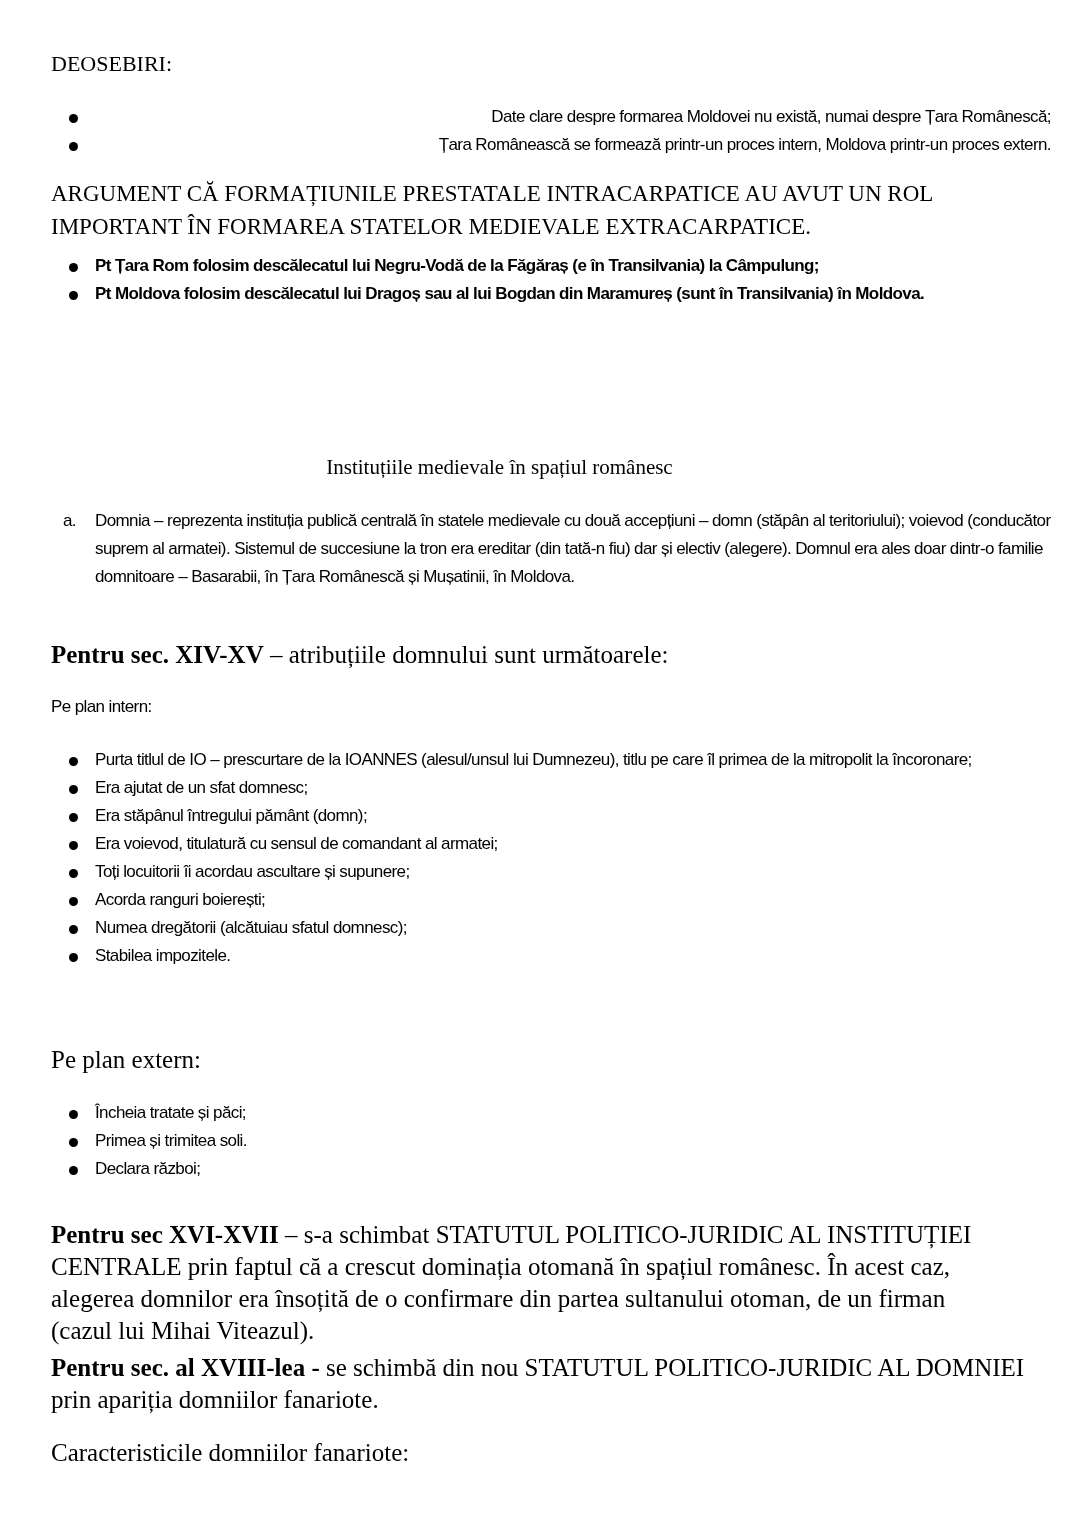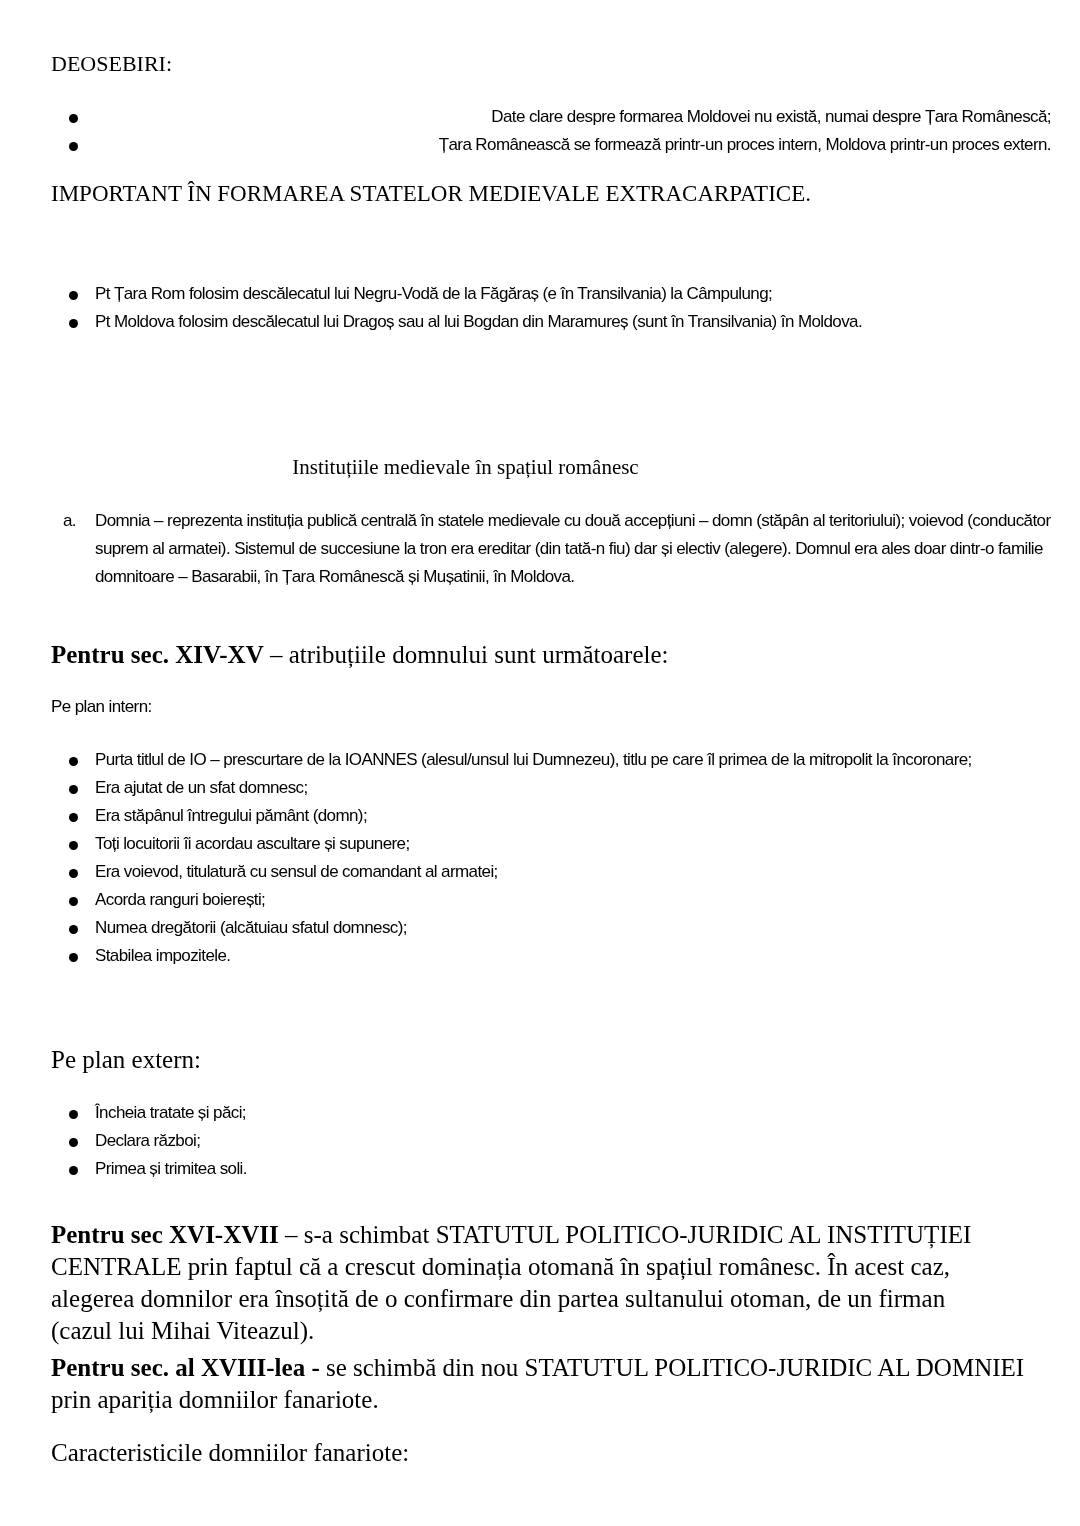--- a/index.html
+++ b/index.html
@@ -25,58 +25,59 @@
 <body>
 
 <div class="abs serif h-serif" style="left:51px; top:48px;">DEOSEBIRI:</div>
 
 <ul class="abs bullets sans body-sans" style="left:51px; top:103px; width:1000px;text-align:right;">
   <li><span class="dot"></span><span>Date clare despre formarea Moldovei nu există, numai despre Țara Românescă;</span></li>
   <li><span class="dot"></span><span>Țara Românească se formează printr-un proces intern, Moldova printr-un proces extern.</span></li>
 </ul>
 
 <div class="abs serif h-serif-lg" style="left:51px; top:177px; width:1010px;">
+  <div>ARGUMENT CĂ FORMAȚIUNILE PRESTATALE INTRACARPATICE AU AVUT UN ROL</div>
   <div>IMPORTANT ÎN FORMAREA STATELOR MEDIEVALE EXTRACARPATICE.</div>
 </div>
 
-<ul class="abs bullets sans body-sans" style="left:51px; top:280px; width:1010px;">
+<ul class="abs bullets sans body-sans" style="left:51px; top:252px; width:1010px;font-weight:bold;">
   <li><span class="dot"></span><span>Pt Țara Rom folosim descălecatul lui Negru-Vodă de la Făgăraș (e în Transilvania) la Câmpulung;</span></li>
   <li><span class="dot"></span><span>Pt Moldova folosim descălecatul lui Dragoș sau al lui Bogdan din Maramureș (sunt în Transilvania) în Moldova.</span></li>
 </ul>
 
-<div class="abs serif" style="left:0; width:931px; top:452px; text-align:center; font-size:21px; line-height:30px;">Instituțiile medievale în spațiul românesc</div>
+<div class="abs serif" style="left:0; width:931px; top:452px; text-align:center; font-size:21px; line-height:30px;padding-left:34px;">Instituțiile medievale în spațiul românesc</div>
 
 <div class="abs sans body-sans olist" style="left:51px; top:507px; width:980px;">
   <span class="marker">a.</span>
   <span>Domnia – reprezenta instituția publică centrală în statele medievale cu două accepțiuni – domn (stăpân al teritoriului); voievod (conducător suprem al armatei). Sistemul de succesiune la tron era ereditar (din tată-n fiu) dar și electiv (alegere). Domnul era ales doar dintr-o familie domnitoare – Basarabii, în Țara Românescă și Mușatinii, în Moldova.</span>
 </div>
 
 <div class="abs serif para-serif" style="left:51px; top:639px; width:1000px;">
   <b>Pentru sec. XIV-XV</b><span> – atribuțiile domnului sunt următoarele:</span>
 </div>
 
 <div class="abs sans body-sans" style="left:51px; top:693px;">Pe plan intern:</div>
 
 <ul class="abs bullets sans body-sans" style="left:51px; top:746px; width:980px;">
   <li><span class="dot"></span><span>Purta titlul de IO – prescurtare de la IOANNES (alesul/unsul lui Dumnezeu), titlu pe care îl primea de la mitropolit la încoronare;</span></li>
   <li><span class="dot"></span><span>Era ajutat de un sfat domnesc;</span></li>
   <li><span class="dot"></span><span>Era stăpânul întregului pământ (domn);</span></li>
+  <li><span class="dot"></span><span>Era voievod, titulatură cu sensul de comandant al armatei;</span></li>
   <li><span class="dot"></span><span>Toți locuitorii îi acordau ascultare și supunere;</span></li>
-  <li><span class="dot"></span><span>Era voievod, titulatură cu sensul de comandant al armatei;</span></li>
   <li><span class="dot"></span><span>Acorda ranguri boierești;</span></li>
   <li><span class="dot"></span><span>Numea dregătorii (alcătuiau sfatul domnesc);</span></li>
   <li><span class="dot"></span><span>Stabilea impozitele.</span></li>
 </ul>
 
 <div class="abs serif para-serif" style="left:51px; top:1044px;text-align:right;">Pe plan extern:</div>
 
 <ul class="abs bullets sans body-sans" style="left:51px; top:1099px; width:980px;">
   <li><span class="dot"></span><span>Încheia tratate și păci;</span></li>
+  <li><span class="dot"></span><span>Primea și trimitea soli.</span></li>
   <li><span class="dot"></span><span>Declara război;</span></li>
-  <li><span class="dot"></span><span>Primea și trimitea soli.</span></li>
 </ul>
 
 <div class="abs serif para-serif" style="left:51px; top:1203px; width:945px;margin-top:16px;">
   <b>Pentru sec XVI-XVII</b><span> – s-a schimbat STATUTUL POLITICO-JURIDIC AL INSTITUȚIEI CENTRALE prin faptul că a crescut dominația otomană în spațiul românesc. În acest caz, alegerea domnilor era însoțită de o confirmare din partea sultanului otoman, de un firman (cazul lui Mihai Viteazul).</span>
 </div>
 
 <div class="abs serif para-serif" style="left:51px; top:1352px; width:975px;">
   <b>Pentru sec. al XVIII-lea - </b><span> se schimbă din nou STATUTUL POLITICO-JURIDIC AL DOMNIEI prin apariția domniilor fanariote.</span>
 </div>
 

